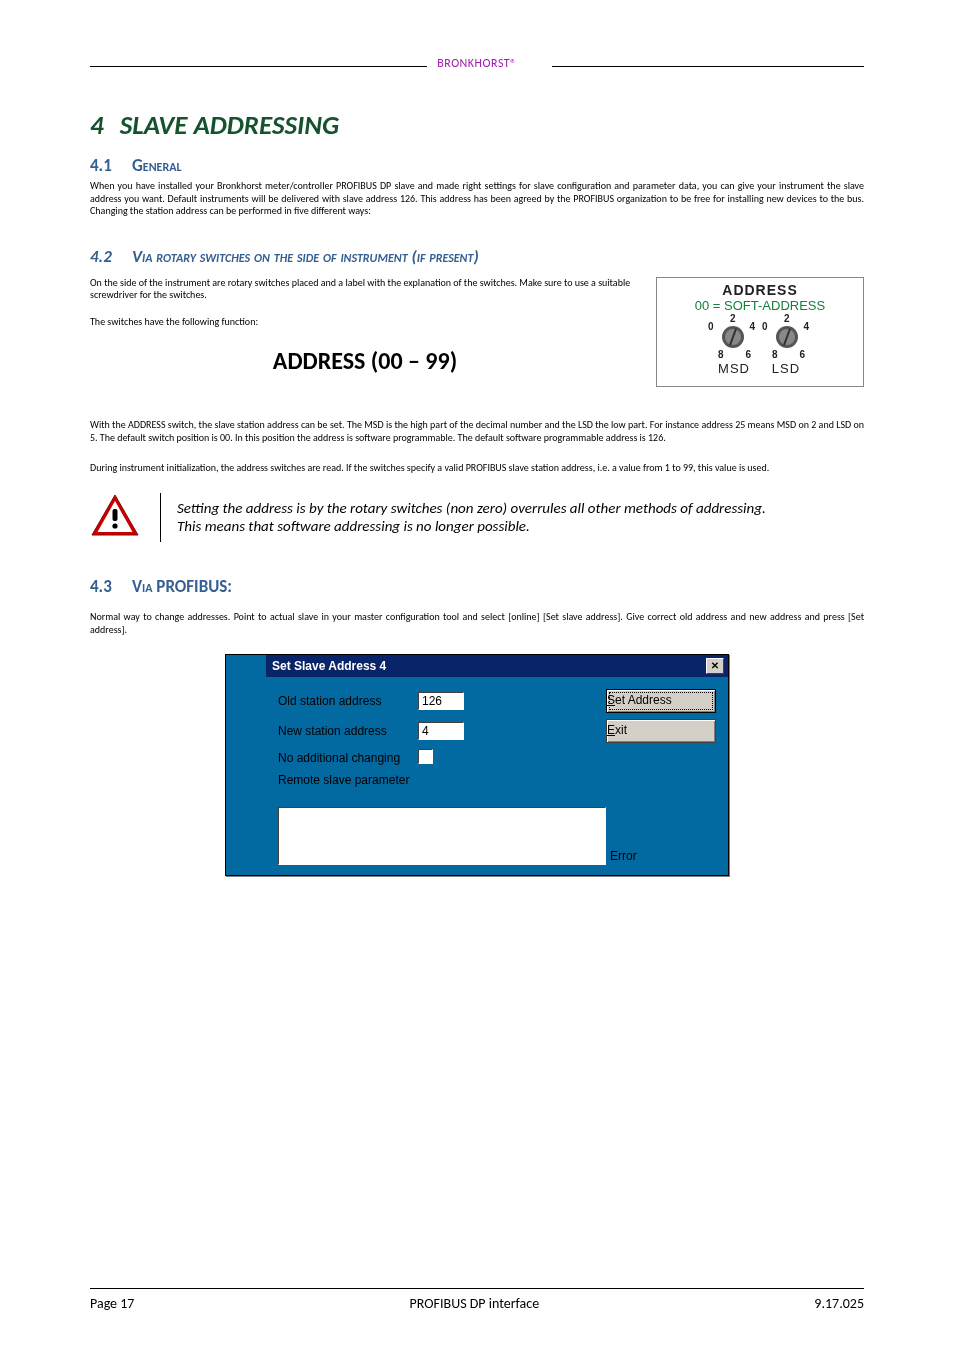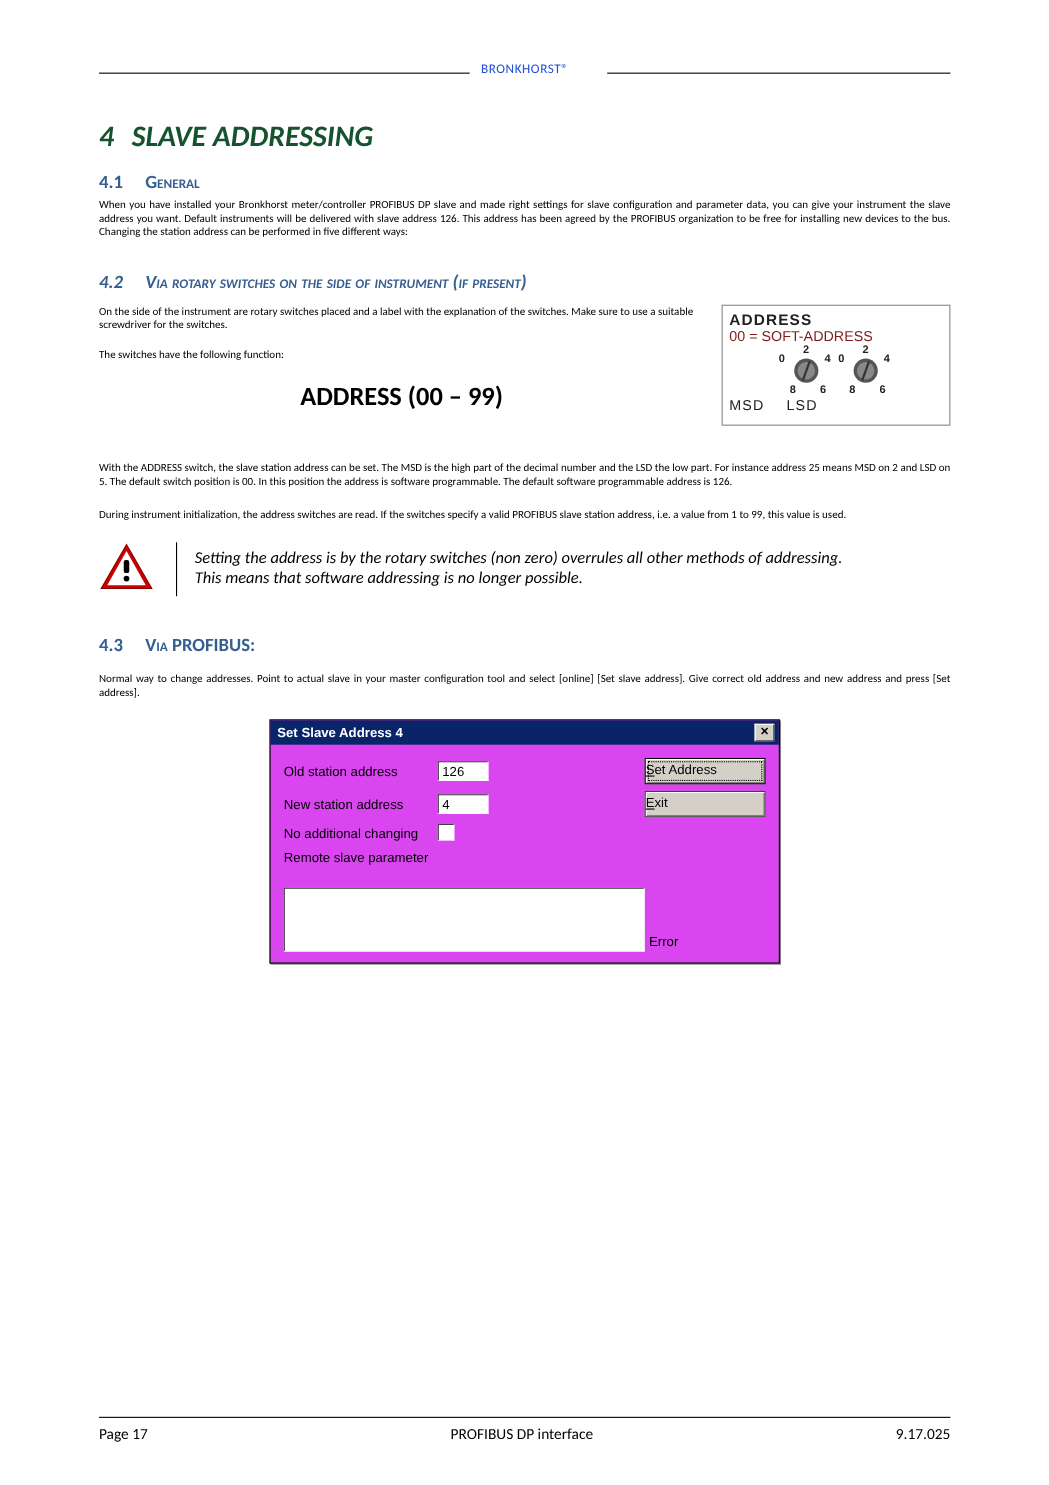--- a/index.html
+++ b/index.html
@@ -27,21 +27,21 @@
     position: absolute;
     top: 10px;
     height: 0;
     border-top: 1px solid #000;
   }
   .header-rule.left { left: 0; width: 340px; }
   .header-rule.right { right: 0; width: 312px; }
   .header-text {
     font-size: 12px;
     letter-spacing: 0.5px;
-    color: #1d4ed8;
+    color: #a21caf;
     padding: 0 10px;
     background: #fff;
     z-index: 1;
   }
   .h1 {
     color: #14532d;
     font-style: italic;
     font-weight: bold;
     font-size: 27px;
     margin: 0 0 14px 0;
@@ -83,23 +83,24 @@
   }
   .addr-heading-wrap { width: 550px; }
   .label-graphic {
     width: 240px;
     height: 110px;
     border: 1px solid #888;
     background: #fff;
     box-sizing: border-box;
     padding: 4px 6px 2px 6px;
     font-family: Arial, sans-serif;
+    text-align: center;
   }
   .label-graphic .l1 { font-size: 14px; font-weight: bold; letter-spacing: 1px; color:#222; }
-  .label-graphic .l2 { font-size: 13px; color:#7f1d1d; margin-bottom: 2px; }
+  .label-graphic .l2 { font-size: 13px; color:#15803d; margin-bottom: 2px; }
   .dials { display: flex; justify-content: center; gap: 10px; margin-bottom: 2px;}
   .dial {
     width: 44px; height: 44px; position: relative;
     font-size: 10px; color:#222; font-weight:bold;
   }
   .dial svg { position:absolute; left:10px; top:10px; }
   .dial .n2 { position:absolute; left:19px; top:-2px;}
   .dial .n4 { position:absolute; right:0px; top:6px;}
   .dial .n6 { position:absolute; right:4px; bottom:-1px;}
   .dial .n8 { position:absolute; left:7px; bottom:-1px;}
@@ -123,26 +124,27 @@
   .warning-text {
     font-style: italic;
     font-size: 15px;
     line-height: 1.25;
     padding: 6px 0;
     flex:1;
   }
   .dialog {
     width: 462px;
     margin: 4px auto 0 auto;
-    background: #d946ef;
+    background: #0369a1;
     border: 1px solid #000;
     box-shadow: 1px 1px 0 #808080;
     font-family: "Microsoft Sans Serif", Tahoma, Arial, sans-serif;
     font-size: 12px;
     color: #000;
+    padding-left: 40px;
   }
   .dialog-title {
     background: #0a246a;
     color: #fff;
     font-weight: bold;
     font-size: 12px;
     padding: 3px 4px 3px 6px;
     display: flex;
     justify-content: space-between;
     align-items: center;

